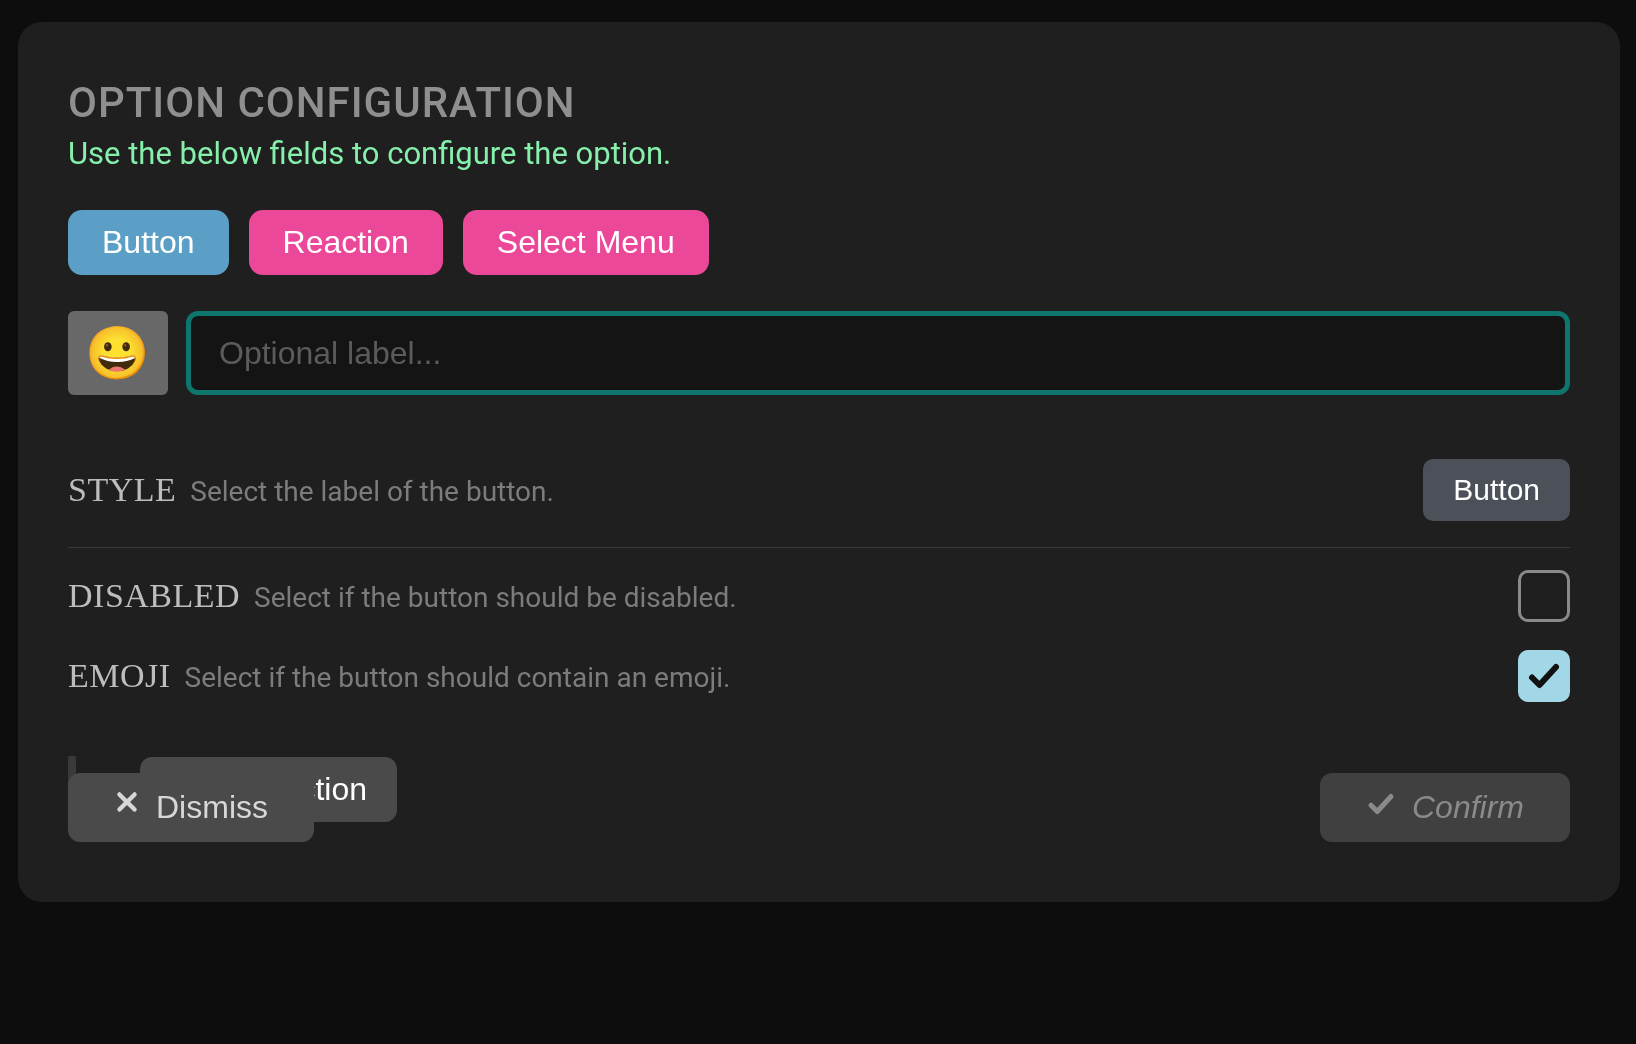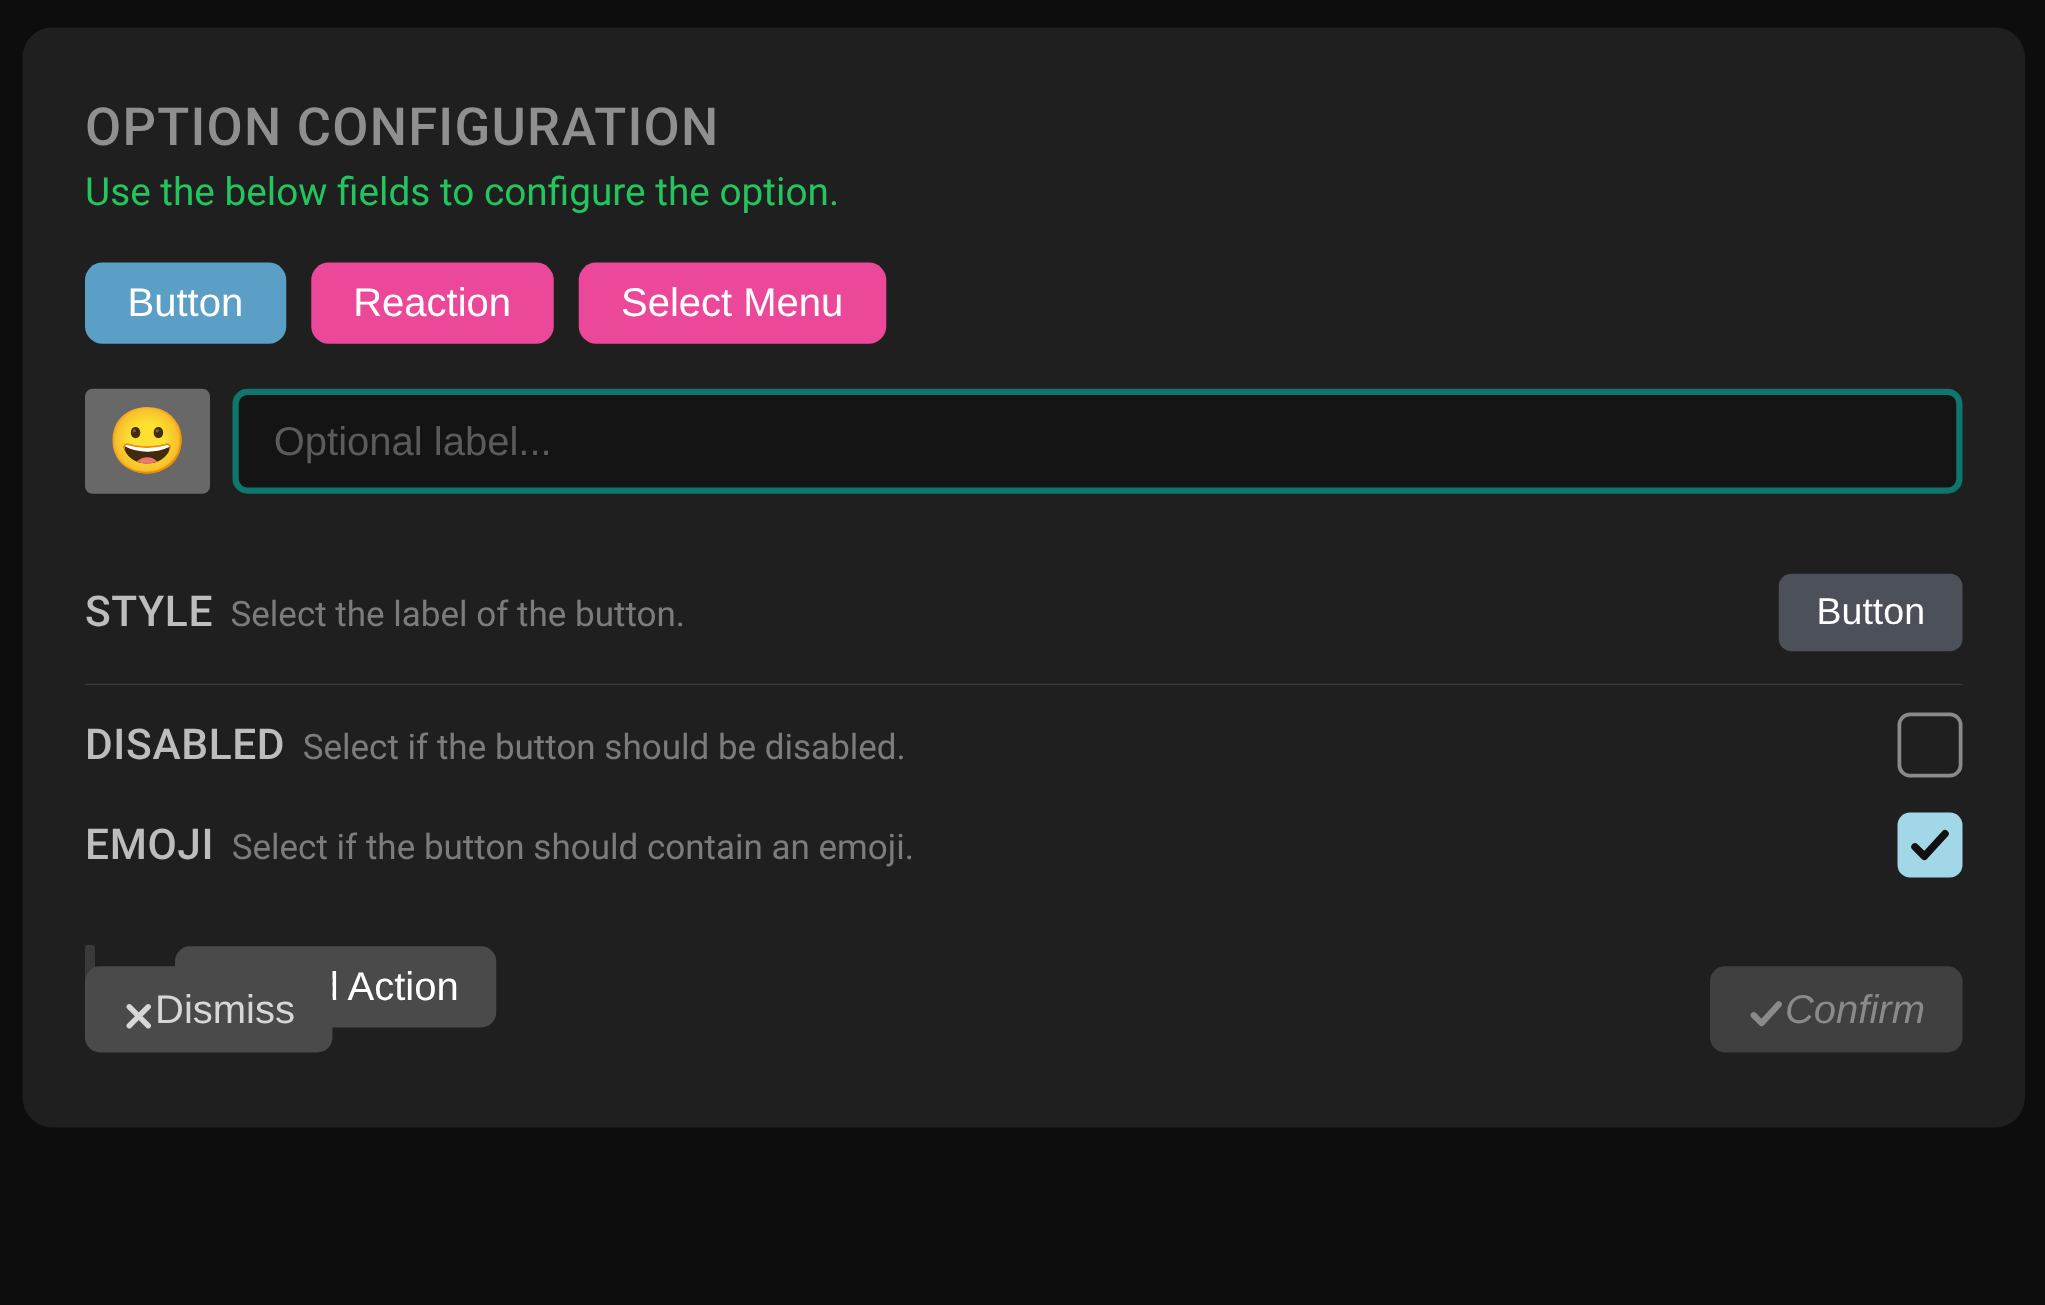--- a/index.html
+++ b/index.html
@@ -22,21 +22,21 @@
   }
   .modal-title {
     font-size: 42px;
     font-weight: 500;
     letter-spacing: 1px;
     color: #8f8f8f;
     margin-bottom: 8px;
   }
   .modal-subtitle {
     font-size: 31px;
-    color: #22c55e;
+    color: #86efac;
     margin-bottom: 38px;
   }
   .tabs {
     display: flex;
     gap: 20px;
     margin-bottom: 36px;
   }
   .tab {
     padding: 14px 34px;
     border-radius: 14px;
@@ -90,20 +90,21 @@
     align-items: center;
     justify-content: space-between;
     padding: 14px 0;
   }
   .config-text .cfg-title {
     font-size: 34px;
     color: #bdbdbd;
     font-weight: 500;
     margin-right: 10px;
     letter-spacing: 0.5px;
+    font-family: Liberation Serif, serif;
   }
   .config-text .cfg-desc {
     font-size: 28px;
     color: #7c7c7c;
   }
   .style-btn {
     background: #4c5058;
     color: #ffffff;
     font-size: 30px;
     padding: 14px 30px;
@@ -161,23 +162,24 @@
     position: absolute;
     left: 50px;
     right: 50px;
     bottom: 60px;
     display: flex;
     justify-content: space-between;
     align-items: center;
   }
   .dismiss-btn, .confirm-btn {
     display: flex;
-    align-items: flex-end;
-    font-size: 32px;
-    padding: 16px 30px;
+    align-items: flex-start;
+    gap: 16px;
+    font-size: 32px;
+    padding: 16px 46px;
     border-radius: 12px;
     border: none;
     cursor: pointer;
   }
   .dismiss-btn {
     background: #4a4a4a;
     color: #d7d7d7;
   }
   .confirm-btn {
     background: #404040;

